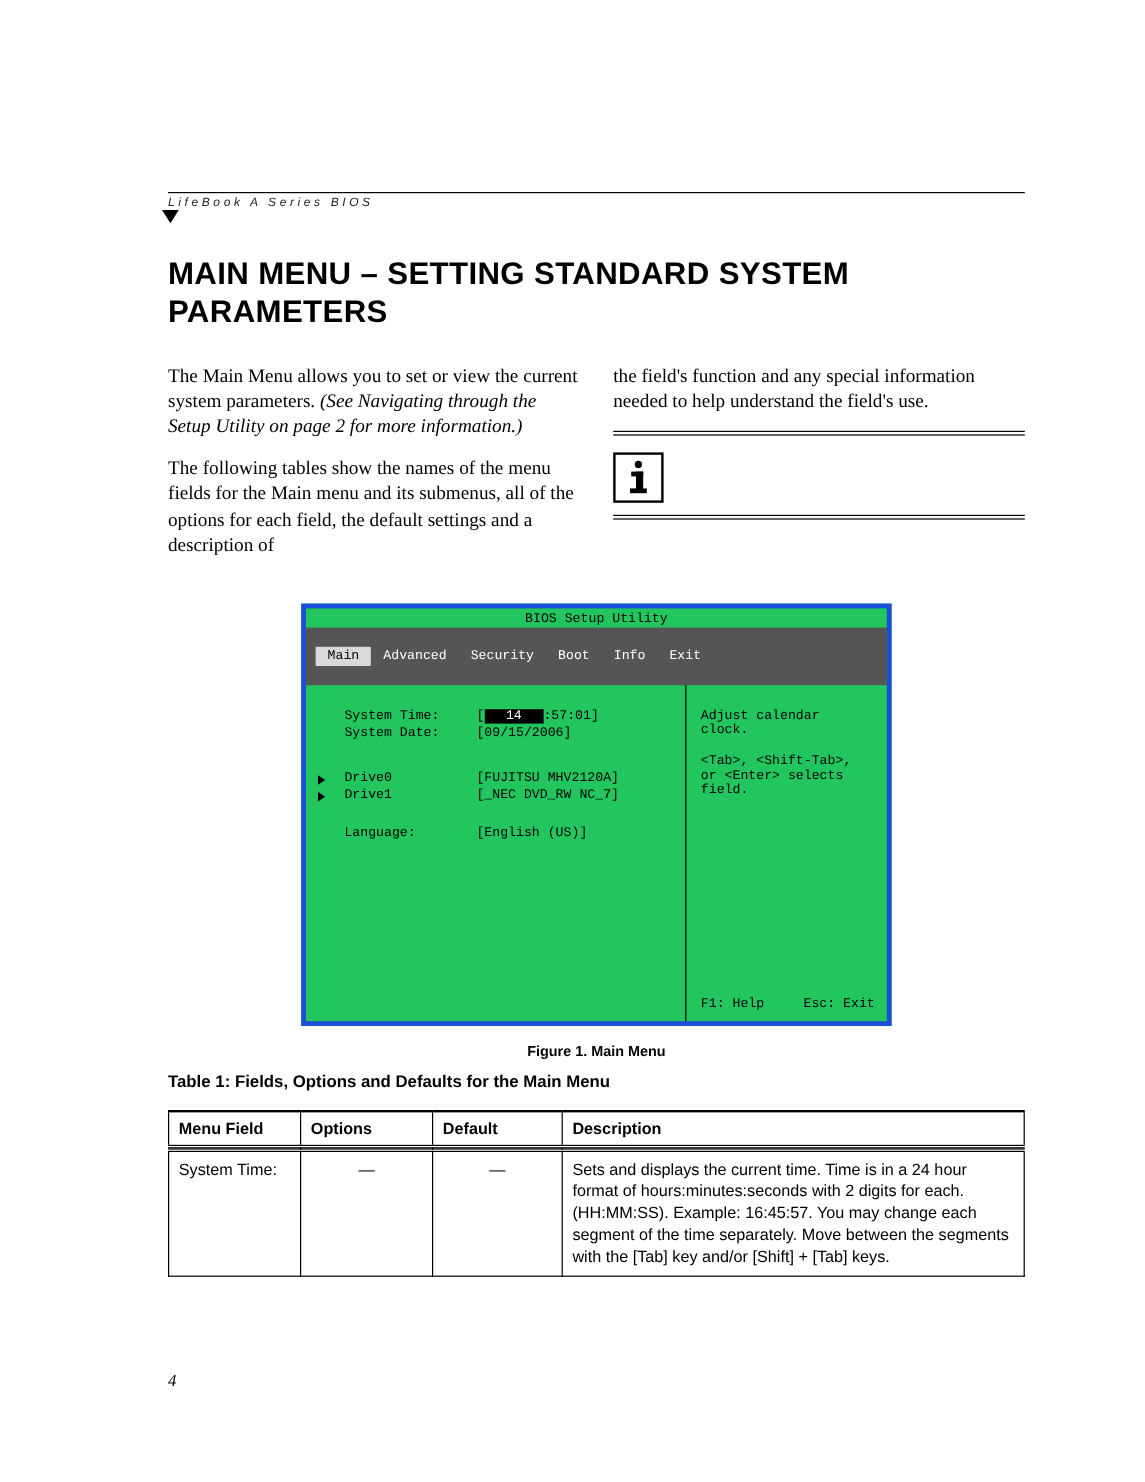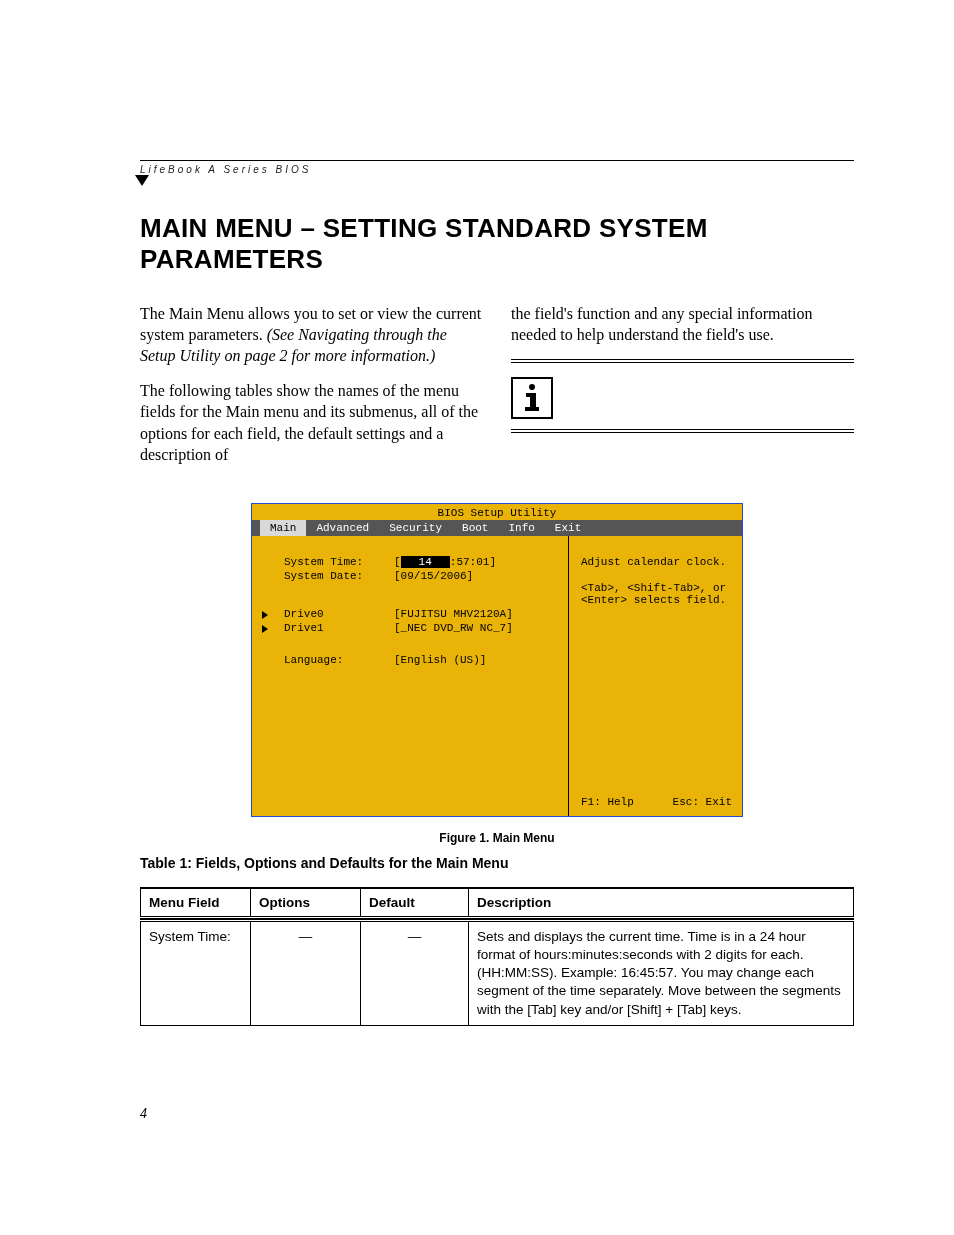--- a/index.html
+++ b/index.html
@@ -71,35 +71,35 @@
     font-family: Helvetica, Arial, sans-serif;
     font-size: 14px;
     line-height: 1.35;
   }
   
   .bios-wrap {
     margin: 24px auto 6px auto;
     width: 492px;
   }
   .bios {
-    border: 1px solid #1d4ed8;
+    border: 4px solid #1d4ed8;
     font-family: "Courier New", monospace;
     font-size: 11px;
-    background: #eab308;
+    background: #22c55e;
     color: #000;
   }
   .bios-title {
     text-align: center;
     padding: 3px 0 1px 0;
   }
   .bios-tabs {
     background: #555;
     color: #fff;
     display: flex;
-    padding: 0 8px;
+    padding: 16px 8px;
     font-size: 11px;
   }
   .bios-tab {
     padding: 2px 10px;
   }
   .bios-tab.active {
     background: #d9d9d9;
     color: #000;
   }
   .bios-body {

